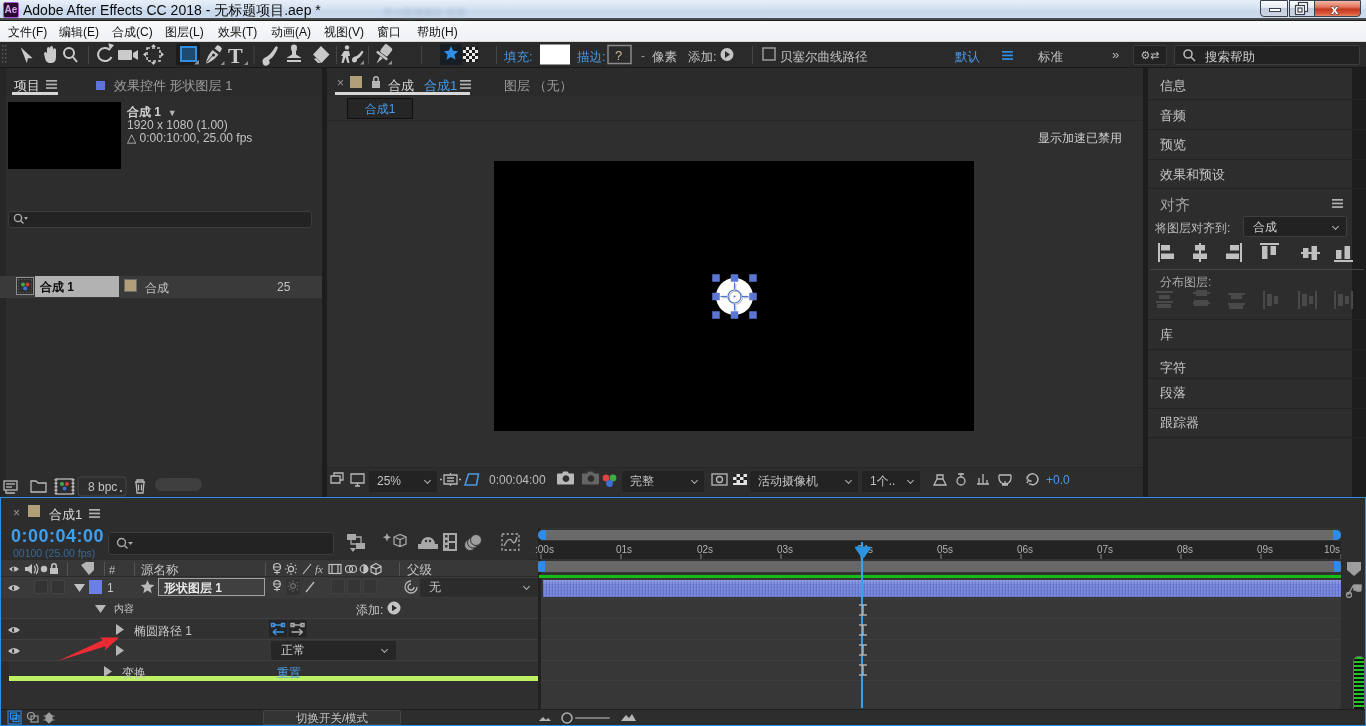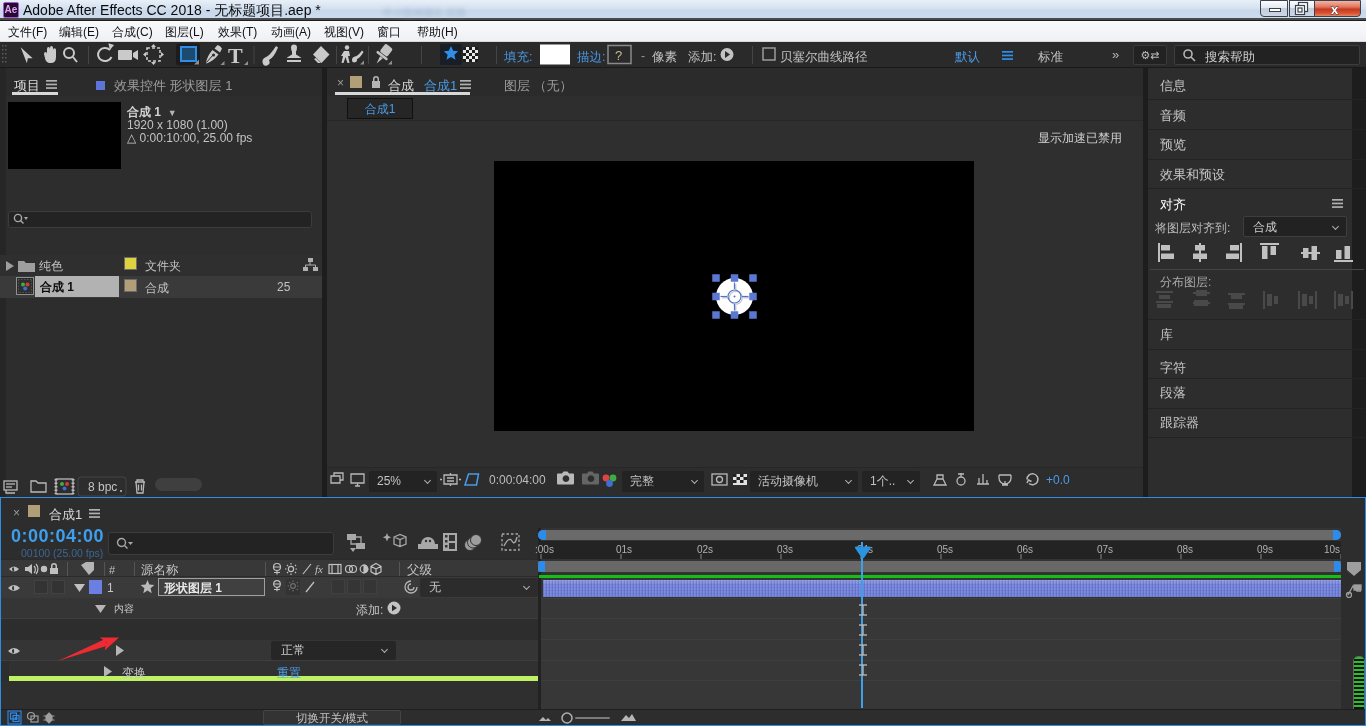--- a/index.html
+++ b/index.html
@@ -188,39 +188,20 @@
  <div class="abs" style="left:8px;top:143px;width:304px;height:17px;background:#232323;border:1px solid #3c3c3c;border-radius:3px"></div>
  <svg width="16" height="13" style="position:absolute;left:13px;top:145px">
       <g stroke="#a8a8a8" stroke-width="1.4" fill="none">
         <circle cx="5" cy="5" r="3.6"></circle>
         <line x1="7.5" y1="7.5" x2="10.5" y2="10.5"></line>
       </g>
       <path d="M11,4 l4,0 l-2,3 z" fill="#a8a8a8"></path>
     </svg>
 
 
- <div class="abs" style="left:0;top:187px;width:322px;height:21px;background:#2f2f2f">
-   <svg width="8" height="10" style="position:absolute;left:6px;top:6px">
-        <path d="M0,0 L8,5 L0,10 Z" fill="#9e9e9e"></path>
-      </svg>
-   <svg width="17" height="13" style="position:absolute;left:18px;top:4px">
-        <path d="M0,2 h6 l2,2 h9 v9 h-17 z" fill="#9e9e9e"></path>
-      </svg>
-   <span class="abs" style="left:39px;top:3px;font-size:12px;color:#c3c3c3">纯色</span>
-   <div class="abs" style="left:124px;top:2px;width:13px;height:13px;background:#ded23f;border:1px solid #6b6b6b"></div>
-   <span class="abs" style="left:145px;top:3px;font-size:12px;color:#c3c3c3">文件夹</span>
-   <svg width="15" height="14" style="position:absolute;left:303px;top:3px">
-        <g fill="#b0b0b0">
-          <rect x="5" y="0" width="5" height="4"></rect>
-          <rect x="0" y="9" width="5" height="4"></rect>
-          <rect x="10" y="9" width="5" height="4"></rect>
-          <path d="M7,4 v3 M2.5,9 v-2 h10 v2" stroke="#b0b0b0" fill="none"></path>
-        </g>
-      </svg>
- </div>
 
  <div class="abs" style="left:0;top:208px;width:322px;height:22px;background:#3a3a3a">
    <div class="abs" style="left:16px;top:1px;width:18px;height:18px;border:1px solid #8f8f8f;background:#2a2a2a"></div>
    <svg width="14" height="14" style="position:absolute;left:18px;top:3px">
         <rect x="0" y="0" width="14" height="14" fill="#2f2f2f"></rect>
         <rect x="0" y="0" width="14" height="14" fill="none" stroke="#777" stroke-width="1" stroke-dasharray="1.5 1.5"></rect>
         <circle cx="5" cy="5.5" r="2" fill="#3fae42"></circle>
         <circle cx="9.5" cy="5.5" r="2" fill="#d43c32"></circle>
         <circle cx="7.2" cy="9.5" r="2" fill="#3c6fd4"></circle>
       </svg>
@@ -355,21 +336,21 @@
 
 <div class="abs" id="rightpanel" style="left:1148px;top:68px;width:204px;height:429px;background:#2d2d2d">
  <span class="abs" style="left:12px;top:9px;font-size:13px;color:#c6c6c6">信息</span>
  <div class="abs" style="left:0;top:31px;width:218px;height:1px;background:#232323"></div>
  <span class="abs" style="left:12px;top:39px;font-size:13px;color:#c6c6c6">音频</span>
  <div class="abs" style="left:0;top:61px;width:218px;height:1px;background:#232323"></div>
  <span class="abs" style="left:12px;top:68px;font-size:13px;color:#c6c6c6">预览</span>
  <div class="abs" style="left:0;top:91px;width:218px;height:1px;background:#232323"></div>
  <span class="abs" style="left:12px;top:98px;font-size:13px;color:#c6c6c6">效果和预设</span>
  <div class="abs" style="left:0;top:120px;width:218px;height:1px;background:#232323"></div>
- <span class="abs" style="left:12px;top:128px;font-size:13px;color:#ffffff">对齐</span>
+ <span class="abs" style="left:12px;top:128px;font-size:15px;color:#a3a3a3">对齐</span>
  <svg width="11" height="9" style="position:absolute;left:184px;top:131px">
       <g fill="#b0b0b0">
         <rect y="0" width="11" height="1.7"></rect>
         <rect y="3.6" width="11" height="1.7"></rect>
         <rect y="7.2" width="11" height="1.7"></rect>
       </g>
     </svg>
  <span class="abs" style="left:7px;top:152px;font-size:12px;color:#bcbcbc">将图层对齐到:</span>
  <div class="abs" style="left:95px;top:148px;width:104px;height:21px;background:#222;border:1px solid #3e3e3e;border-radius:2px;color:#cfcfcf;font-size:12px;line-height:20px"><span style="padding-left:9px">合成</span><i style="position:absolute;right:8px;top:7px;width:5px;height:5px;border-left:1.5px solid #b0b0b0;border-bottom:1.5px solid #b0b0b0;transform:rotate(-45deg)"></i></div>
  <svg width="218" height="22" style="position:absolute;left:0;top:174px">
@@ -441,21 +422,21 @@
  <span class="abs" style="left:48px;top:8px;font-size:13px;color:#d8d8d8">合成1</span>
  <svg width="11" height="9" style="position:absolute;left:88px;top:11px">
       <g fill="#b0b0b0">
         <rect y="0" width="11" height="1.7"></rect>
         <rect y="3.6" width="11" height="1.7"></rect>
         <rect y="7.2" width="11" height="1.7"></rect>
       </g>
     </svg>
 
  <span class="abs" style="left:10px;top:28px;font-size:18px;font-weight:bold;color:#3e9fee;letter-spacing:0.5px">0:00:04:00</span>
- <span class="abs" style="left:20px;top:49px;font-size:10.5px;color:#3a6796">00100 (25.00 fps)</span>
+ <span class="abs" style="left:12px;top:49px;font-size:10.5px;color:#3a6796">00100 (25.00 fps)</span>
 
  <div class="abs" style="left:107px;top:34px;width:226px;height:23px;background:#232323;border:1px solid #3c3c3c;border-radius:3px"></div>
  <svg width="18" height="14" style="position:absolute;left:115px;top:39px">
       <g stroke="#a8a8a8" stroke-width="1.4" fill="none">
         <circle cx="5.5" cy="5.5" r="4"></circle>
         <line x1="8.5" y1="8.5" x2="11.5" y2="11.5"></line>
       </g>
       <path d="M12,5 l5,0 l-2.5,3 z" fill="#a8a8a8"></path>
     </svg>
 
@@ -577,20 +558,45 @@
  <div class="abs" style="left:0;top:100px;width:537px;height:21px;background:#353535;border-bottom:1px solid #3e3e3e">
   <svg width="11" height="8" style="position:absolute;left:94px;top:7px">
         <path d="M0,0 h11 l-5.5,8 z" fill="#b5b5b5"></path>
       </svg>
   <span class="abs" style="left:113px;top:4px;font-size:10px;color:#c6c6c6">内容</span>
   <span class="abs" style="left:355px;top:4px;font-size:12px;color:#c6c6c6">添加:</span>
   <svg width="14" height="14" style="position:absolute;left:386px;top:3px">
         <circle cx="7" cy="7" r="6.5" fill="#c3c3c3"></circle>
         <path d="M5,3.8 l5,3.2 l-5,3.2 z" fill="#2a2a2a"></path>
       </svg>
+ </div>
+ <div class="abs" style="left:0;top:121px;width:537px;height:21px;background:#313131;border-bottom:1px solid #3e3e3e">
+  <svg width="20" height="12" style="position:absolute;left:6px;top:5px">
+        <path d="M1,6 q6,-6 12,0 q-6,6 -12,0 z M7,3.9 a2.2,2.2 0 1 0 0.1,4.4 z" fill="#c0c0c0" fill-rule="evenodd"></path>
+      </svg>
+  <svg width="8" height="11" style="position:absolute;left:115px;top:5px">
+        <path d="M0,0 l8,5.5 l-8,5.5 z" fill="#b5b5b5"></path>
+      </svg>
+  <span class="abs" style="left:133px;top:4px;font-size:12px;color:#c6c6c6">椭圆路径 1</span>
+  <svg width="40" height="19" style="position:absolute;left:268px;top:1px">
+   <rect x="0" y="0" width="18" height="17" fill="#242424"></rect>
+   <rect x="19.5" y="0" width="18" height="17" fill="#242424"></rect>
+   <g stroke="#3e97e8" stroke-width="1.4" fill="none">
+    <line x1="4" y1="5" x2="14" y2="5"></line>
+          <rect x="2.5" y="3.5" width="3" height="3"></rect>
+          <rect x="12.5" y="3.5" width="3" height="3"></rect>
+    <path d="M4,12 h11 M4,12 l3.5,-3 M4,12 l3.5,3"></path>
+   </g>
+   <g stroke="#b0b0b0" stroke-width="1.4" fill="none">
+    <line x1="23.5" y1="5" x2="33.5" y2="5"></line>
+          <rect x="22" y="3.5" width="3" height="3"></rect>
+          <rect x="32" y="3.5" width="3" height="3"></rect>
+    <path d="M22.5,12 h11 M33.5,12 l-3.5,-3 M33.5,12 l-3.5,3"></path>
+   </g>
+  </svg>
  </div>
  <div class="abs" style="left:0;top:142px;width:537px;height:21px;background:#353535;border-bottom:1px solid #3e3e3e">
   <svg width="20" height="12" style="position:absolute;left:6px;top:5px">
         <path d="M1,6 q6,-6 12,0 q-6,6 -12,0 z M7,3.9 a2.2,2.2 0 1 0 0.1,4.4 z" fill="#c0c0c0" fill-rule="evenodd"></path>
       </svg>
   <svg width="8" height="11" style="position:absolute;left:115px;top:5px">
         <path d="M0,0 l8,5.5 l-8,5.5 z" fill="#b5b5b5"></path>
       </svg>
   <span class="abs" style="left:133px;top:20px;font-size:12px;color:#e5e5e5">填充 1</span>
   <div class="abs" style="left:270px;top:1px;width:125px;height:19px;background:#262626;border-radius:2px;color:#c9c9c9;font-size:12px;line-height:18px"><span style="padding-left:10px">正常</span><i style="position:absolute;right:9px;top:6px;width:5px;height:5px;border-left:1.5px solid #b0b0b0;border-bottom:1.5px solid #b0b0b0;transform:rotate(-45deg)"></i></div>

